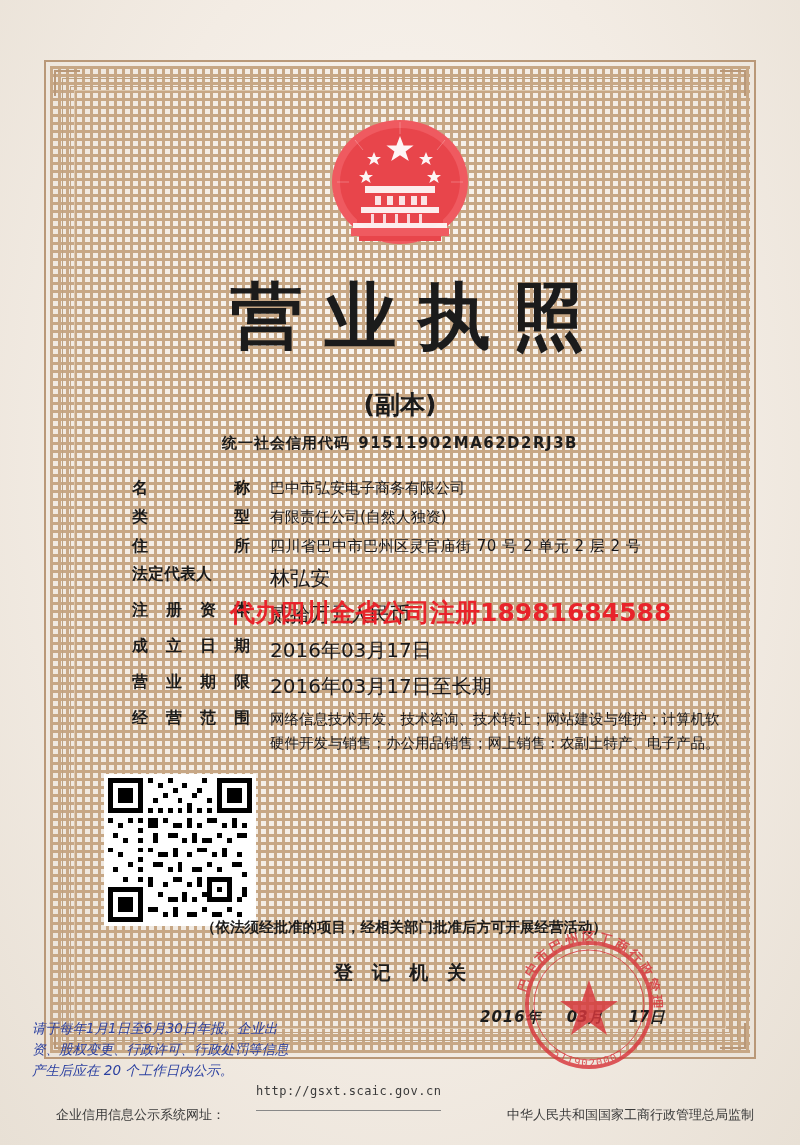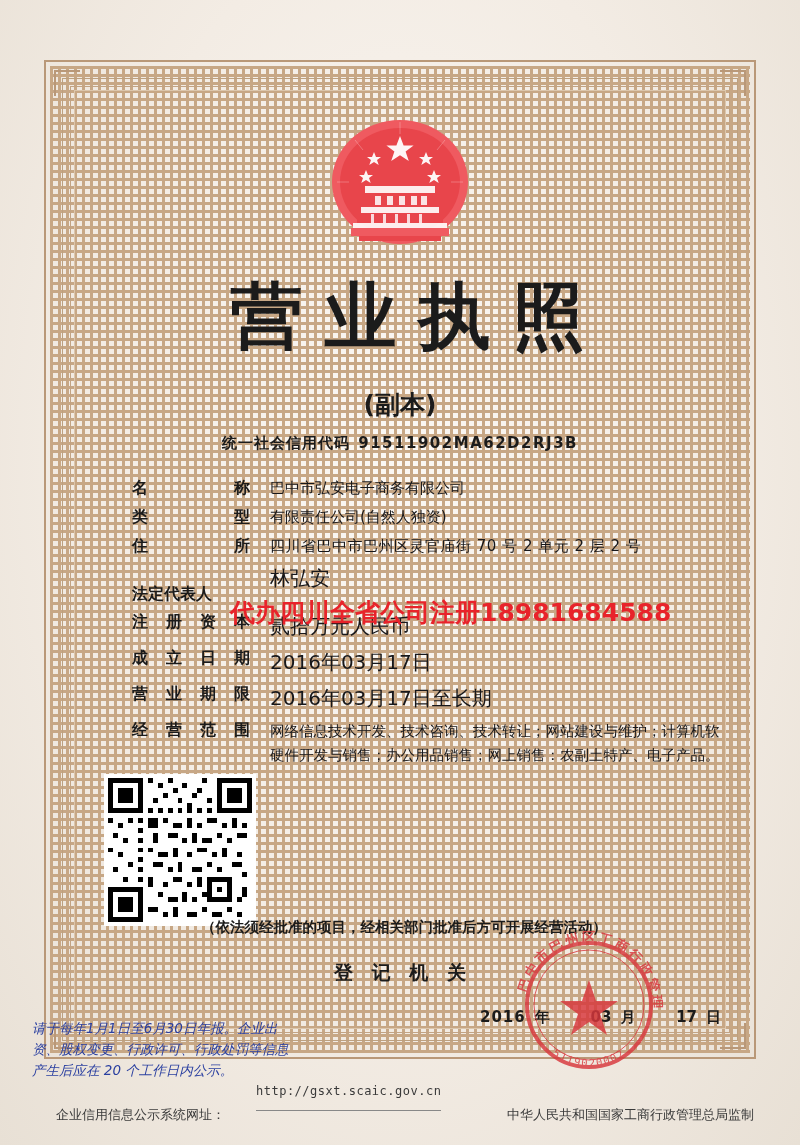--- a/index.html
+++ b/index.html
@@ -172,21 +172,21 @@
     position: absolute;
     left: 480px; top: 1008px;
     width: 250px;
     display: flex;
     align-items: baseline;
     font-family: "DejaVu Sans", sans-serif;
     font-size: 15px;
     font-weight: 700;
     color: #1b1b1b;
   }
-  .date-line span { margin-right: 9px; }
+  .date-line span { margin-right: 0; font-style: italic; }
   .date-line .y { letter-spacing: 1px; }
   .date-line .gap { display: inline-block; width: 26px; }
 
   
   .seal {
     position: absolute;
     left: 506px; top: 922px;
     width: 166px; height: 166px;
     opacity: .82;
   }
@@ -330,21 +330,21 @@
 
     <div class="row addr">
       <div class="lbl">
         <span>住</span>
         <span>所</span>
       </div>
       <div class="val">四川省巴中市巴州区灵官庙街 70 号 2 单元 2 层 2 号</div>
     </div>
 
     <div class="row">
-      <div class="lbl" style="display:block; letter-spacing:0;margin-top:20px;">法定代表人</div>
+      <div class="lbl" style="display:block; letter-spacing:0;">法定代表人</div>
       <div class="val small">林弘安</div>
     </div>
 
     <div class="row">
       <div class="lbl">
         <span>注</span>
         <span>册</span>
         <span>资</span>
         <span>本</span>
       </div>

